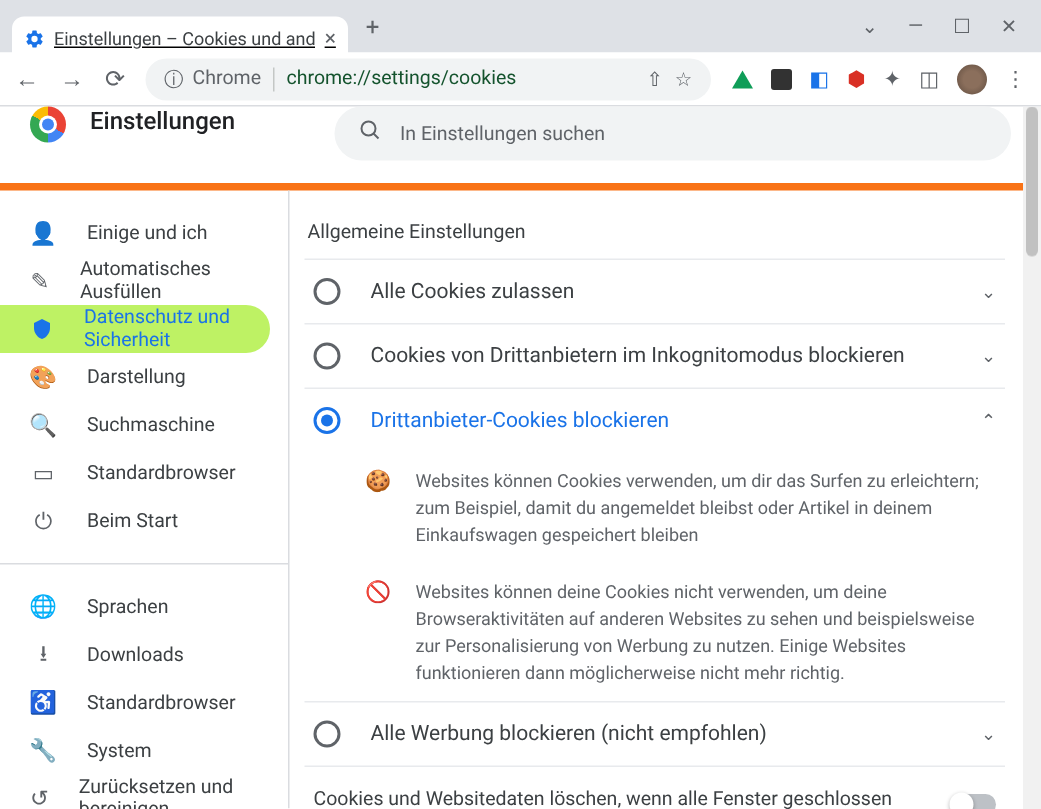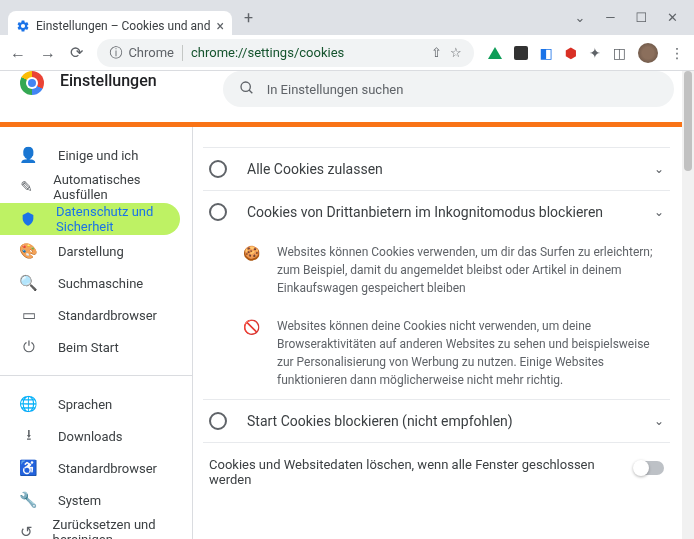--- a/index.html
+++ b/index.html
@@ -1,20 +1,20 @@
 <!DOCTYPE html>
 <html><head>
 <meta charset="utf-8">
 <style>
 * { margin: 0; padding: 0; box-sizing: border-box; font-family: 'Segoe UI', Roboto, Arial, sans-serif; }
 body { width: 694px; height: 539px; background: #fff; overflow: hidden; position: relative; }
 
 
 .browser-top { height: 35px; background: #dee1e6; display: flex; align-items: center; padding: 0 8px; }
-.tab { background: #fff; height: 30px; min-width: 180px; border-radius: 8px 8px 0 0; display: flex; align-items: center; padding: 0 8px; margin-top: 16px; font-size: 12px; gap: 6px; }
+.tab { background: #fff; height: 30px; min-width: 180px; border-radius: 8px 8px 0 0; display: flex; align-items: center; padding: 0 8px; margin-top: 16px; font-size: 12px; gap: 6px; text-decoration: underline; }
 .tab-favicon { width: 14px; height: 14px; display: flex; align-items: center; justify-content: center; color: #1a73e8; }
 .tab-title { flex: 1; white-space: nowrap; overflow: hidden; text-overflow: ellipsis; color: #3c4043; }
 .tab-close { color: #5f6368; font-size: 14px; cursor: pointer; }
 .new-tab { color: #5f6368; padding: 0 12px; font-size: 16px; cursor: pointer; }
 .window-controls { margin-left: auto; display: flex; gap: 20px; color: #5f6368; padding-right: 8px; }
 .window-controls span { cursor: pointer; font-size: 13px; }
 
 .toolbar { height: 36px; background: #fff; border-bottom: 1px solid #dadce0; display: flex; align-items: center; padding: 0 10px; gap: 14px; }
 .nav-btn { color: #5f6368; cursor: pointer; font-size: 16px; }
 .addr-bar { flex: 1; display: flex; align-items: center; background: #f1f3f4; border-radius: 14px; height: 28px; padding: 0 12px; font-size: 13px; color: #5f6368; gap: 8px; }
@@ -181,44 +181,50 @@
         <span>System</span>
       </div>
     <div class="sidebar-item">
         <span class="icon">↺</span>
         <span>Zurücksetzen und bereinigen</span>
       </div>
 
   </div>
 
   <div class="content">
+    <div class="section-title">Allgemeine Einstellungen</div>
 
     <div class="radio-row">
       <span class="radio"></span>
       <span class="radio-label">Alle Cookies zulassen</span>
       <span class="expand">⌄</span>
     </div>
     <div class="radio-row">
       <span class="radio"></span>
       <span class="radio-label">Cookies von Drittanbietern im Inkognitomodus blockieren</span>
       <span class="expand">⌄</span>
     </div>
+    <div class="radio-row">
+      <span class="radio checked"></span>
+      <span class="radio-label blue">Drittanbieter-Cookies blockieren</span>
+      <span class="expand">⌃</span>
+    </div>
 
     <div class="explain-block">
       <span class="explain-icon">🍪</span>
       <span>Websites können Cookies verwenden, um dir das Surfen zu erleichtern; zum Beispiel, damit du angemeldet bleibst oder Artikel in deinem Einkaufswagen gespeichert bleiben</span>
     </div>
     <div class="explain-block">
       <span class="explain-icon">🚫</span>
       <span>Websites können deine Cookies nicht verwenden, um deine Browseraktivitäten auf anderen Websites zu sehen und beispielsweise zur Personalisierung von Werbung zu nutzen. Einige Websites funktionieren dann möglicherweise nicht mehr richtig.</span>
     </div>
 
     <div class="radio-row">
       <span class="radio"></span>
-      <span class="radio-label">Start Cookies blockieren (nicht empfohlen)</span>
+      <span class="radio-label">Alle Werbung blockieren (nicht empfohlen)</span>
       <span class="expand">⌄</span>
     </div>
 
     <div class="setting-row">
       <div class="setting-text">
         <div class="setting-head">Cookies und Websitedaten löschen, wenn alle Fenster geschlossen werden</div>
 
       </div>
       <div class="toggle off"></div>
     </div>

